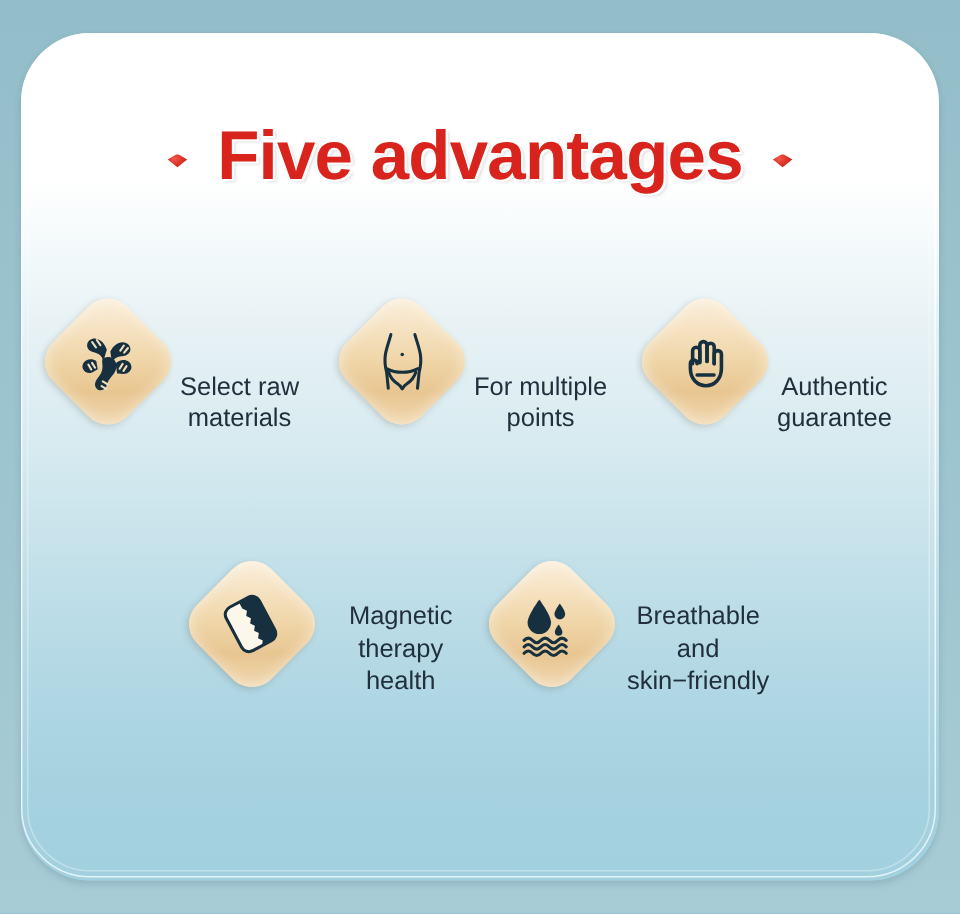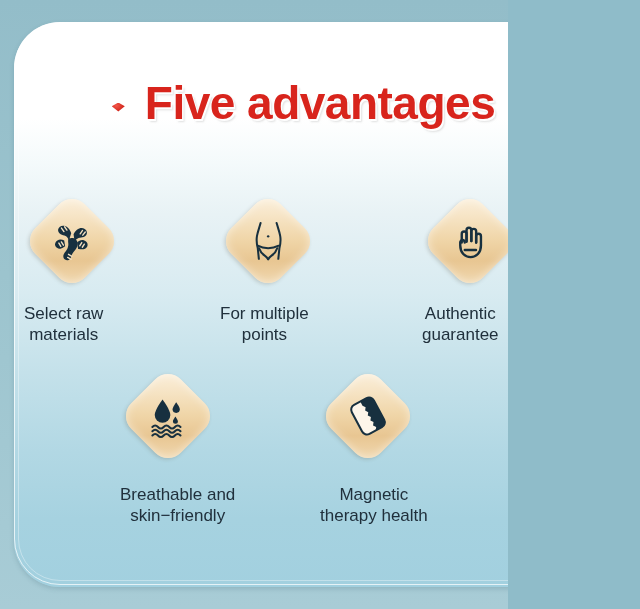--- a/index.html
+++ b/index.html
@@ -9,21 +9,21 @@
   body {
     width: 640px;
     height: 609px;
     overflow: hidden;
     font-family: "Liberation Sans", sans-serif;
     background: #8fbcc9;
   }
 
   #stage {
     position: relative;
-    width: 508px;
+    width: 640px;
     height: 609px;
     background: linear-gradient(180deg, #93bdc9 0%, #9cc4ce 45%, #a8ccd6 100%);
     overflow: hidden;
   }
 
   
   #card {
     position: absolute;
     left: 14px;
     top: 22px;
@@ -110,22 +110,22 @@
     display: flex;
     justify-content: center;
   }
   #row1 { top: 193px; }
   #row2 { top: 368px; }
   #row1 .feature { width: 196px; }
   #row2 .feature { width: 200px; }
 
   .feature {
     display: flex;
-    flex-direction: column;
-    align-items: flex-start;
+    flex-direction: row;
+    align-items: flex-end;
   }
   #row1 .feature:nth-child(1) { margin-left: 2px; }
   #row1 .feature:nth-child(3) { margin-left: 6px; }
 
   .tile-wrap {
     width: 96px;
     height: 96px;
     position: relative;
     display: flex;
     align-items: center;
@@ -254,48 +254,48 @@
 
   </div>
 
   <div class="row" id="row2">
 
     <div class="feature">
       <div class="tile-wrap">
         <div class="tile"></div>
         <div class="tile-icon">
           <svg viewBox="0 0 64 64" width="50" height="50">
+            <g transform="rotate(-28 32 32)">
+              <rect x="16" y="11" width="32" height="42" rx="7" ry="7" fill="#fdf6ea" stroke="#17303f" stroke-width="2.6"></rect>
+              <path d="M32 11h9a7 7 0 0 1 7 7v28a7 7 0 0 1-7 7h-9l2.6-3.6L32 45.8l2.6-3.6L32 38.6l2.6-3.6L32 31.4l2.6-3.6L32 24.2l2.6-3.6L32 17z" fill="#17303f"></path>
+            </g>
+          </svg>
+        </div>
+      </div>
+      <div class="caption">Magnetic
+therapy health</div>
+    </div>
+
+    <div class="feature">
+      <div class="tile-wrap">
+        <div class="tile"></div>
+        <div class="tile-icon">
+          <svg viewBox="0 0 64 64" width="50" height="50">
             <g fill="#17303f">
               <path d="M25 11c0 0-10 13.5-10 19.6A10 10 0 0 0 25 40.6a10 10 0 0 0 10-10C35 24.5 25 11 25 11z"></path>
               <path d="M42.5 14.5c0 0-4.6 6.2-4.6 9a4.6 4.6 0 0 0 9.2 0c0-2.8-4.6-9-4.6-9z"></path>
               <path d="M41.5 32.5c0 0-3.2 4.3-3.2 6.3a3.2 3.2 0 1 0 6.4 0c0-2-3.2-6.3-3.2-6.3z"></path>
             </g>
             <g fill="none" stroke="#17303f" stroke-width="2.6" stroke-linecap="round">
               <path d="M12 46c2.4-2.6 4.8-2.6 7.2 0s4.8 2.6 7.2 0 4.8-2.6 7.2 0 4.8 2.6 7.2 0 4.8-2.6 7.2 0"></path>
               <path d="M12 51.5c2.4-2.6 4.8-2.6 7.2 0s4.8 2.6 7.2 0 4.8-2.6 7.2 0 4.8 2.6 7.2 0 4.8-2.6 7.2 0"></path>
               <path d="M12 57c2.4-2.6 4.8-2.6 7.2 0s4.8 2.6 7.2 0 4.8-2.6 7.2 0 4.8 2.6 7.2 0 4.8-2.6 7.2 0"></path>
             </g>
           </svg>
         </div>
       </div>
       <div class="caption">Breathable and
 skin−friendly</div>
     </div>
 
-    <div class="feature">
-      <div class="tile-wrap">
-        <div class="tile"></div>
-        <div class="tile-icon">
-          <svg viewBox="0 0 64 64" width="50" height="50">
-            <g transform="rotate(-28 32 32)">
-              <rect x="16" y="11" width="32" height="42" rx="7" ry="7" fill="#fdf6ea" stroke="#17303f" stroke-width="2.6"></rect>
-              <path d="M32 11h9a7 7 0 0 1 7 7v28a7 7 0 0 1-7 7h-9l2.6-3.6L32 45.8l2.6-3.6L32 38.6l2.6-3.6L32 31.4l2.6-3.6L32 24.2l2.6-3.6L32 17z" fill="#17303f"></path>
-            </g>
-          </svg>
-        </div>
-      </div>
-      <div class="caption">Magnetic
-therapy health</div>
-    </div>
-
   </div>
 
 </div>
 
 </body></html>

